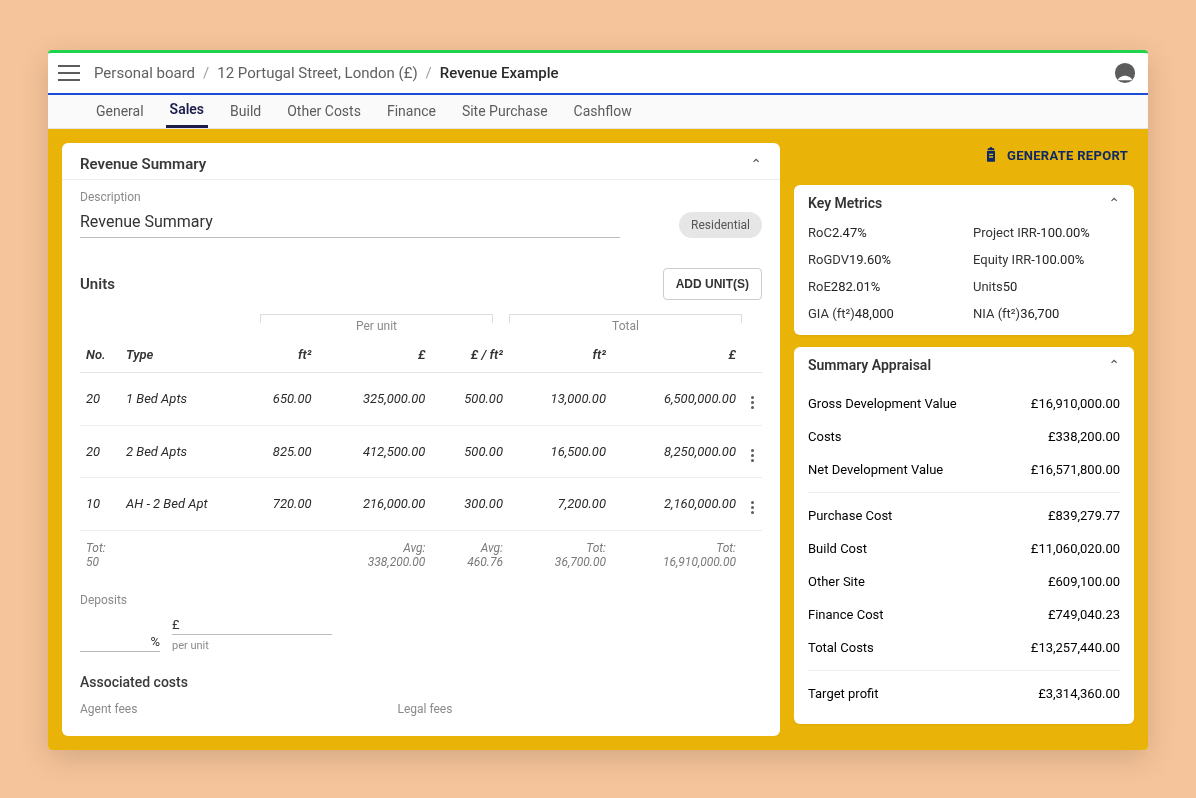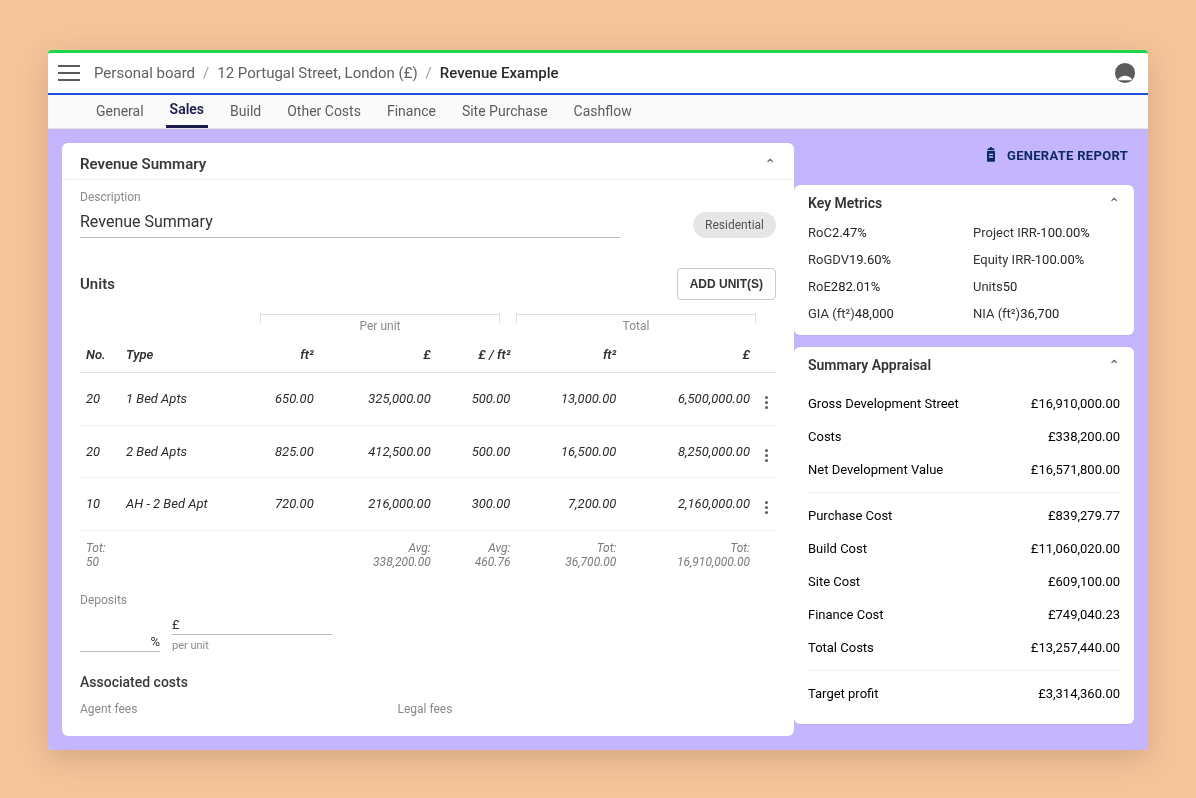--- a/index.html
+++ b/index.html
@@ -51,23 +51,24 @@
     font-size: 14px;
     color:#5c5c5c;
     background:#fafafa;
   }
   .tab { padding: 6px 4px 8px; cursor: pointer; }
   .tab.active { color:#1b1c4a; border-bottom: 3px solid #1b1c4a; font-weight:600; }
 
   
   .content {
     flex:1;
-    background:#c4b5fd;
+    background:#eab308;
     padding: 14px;
     display:flex;
+    gap:14px;
     overflow:hidden;
   }
   .main-col { flex:1; display:flex; flex-direction:column; gap:0; overflow:hidden; }
   .side-col { width:340px; display:flex; flex-direction:column; gap:12px; overflow:auto; }
 
   .card { background:#fff; border-radius:6px; box-shadow: 0 1px 2px rgba(0,0,0,0.05); }
 
   
   .rev-header { padding: 12px 18px 6px; display:flex; align-items:center; border-bottom:1px solid #eee; }
   .rev-header h3 { font-size:15px; color:#3a3a3a; font-weight:600; }
@@ -361,42 +362,42 @@
           </div>
       </div>
 
       <div class="card">
         <div class="side-sec-hdr">
           <h4>Summary Appraisal</h4>
           <span class="chev">⌃</span>
         </div>
         <div class="appraise" id="appraise-box">
             <div class="row">
-              <span>Gross Development Street</span>
+              <span>Gross Development Value</span>
               <span>£16,910,000.00</span>
             </div>
             <div class="row">
               <span>Costs</span>
               <span>£338,200.00</span>
             </div>
             <div class="row">
               <span>Net Development Value</span>
               <span>£16,571,800.00</span>
             </div>
             <div class="divider"></div>
             <div class="row">
               <span>Purchase Cost</span>
               <span>£839,279.77</span>
             </div>
             <div class="row">
               <span>Build Cost</span>
               <span>£11,060,020.00</span>
             </div>
             <div class="row">
-              <span>Site Cost</span>
+              <span>Other Site</span>
               <span>£609,100.00</span>
             </div>
             <div class="row">
               <span>Finance Cost</span>
               <span>£749,040.23</span>
             </div>
             <div class="row">
               <span>Total Costs</span>
               <span>£13,257,440.00</span>
             </div>

